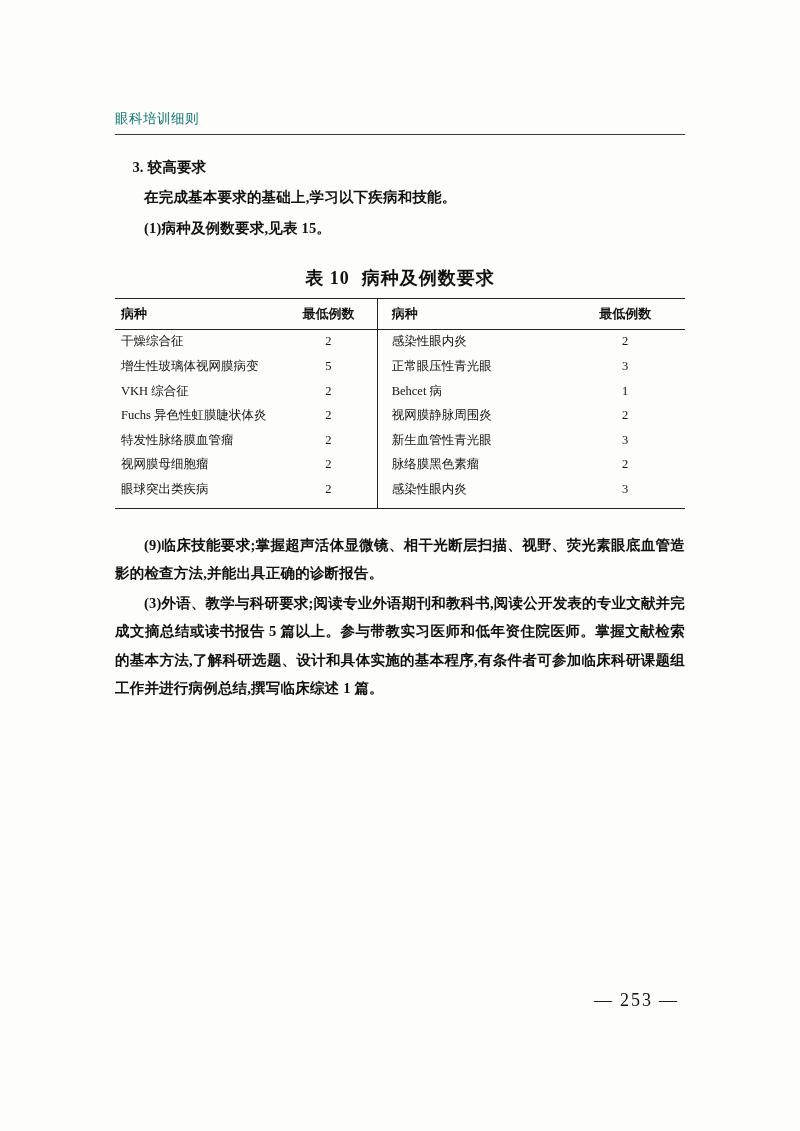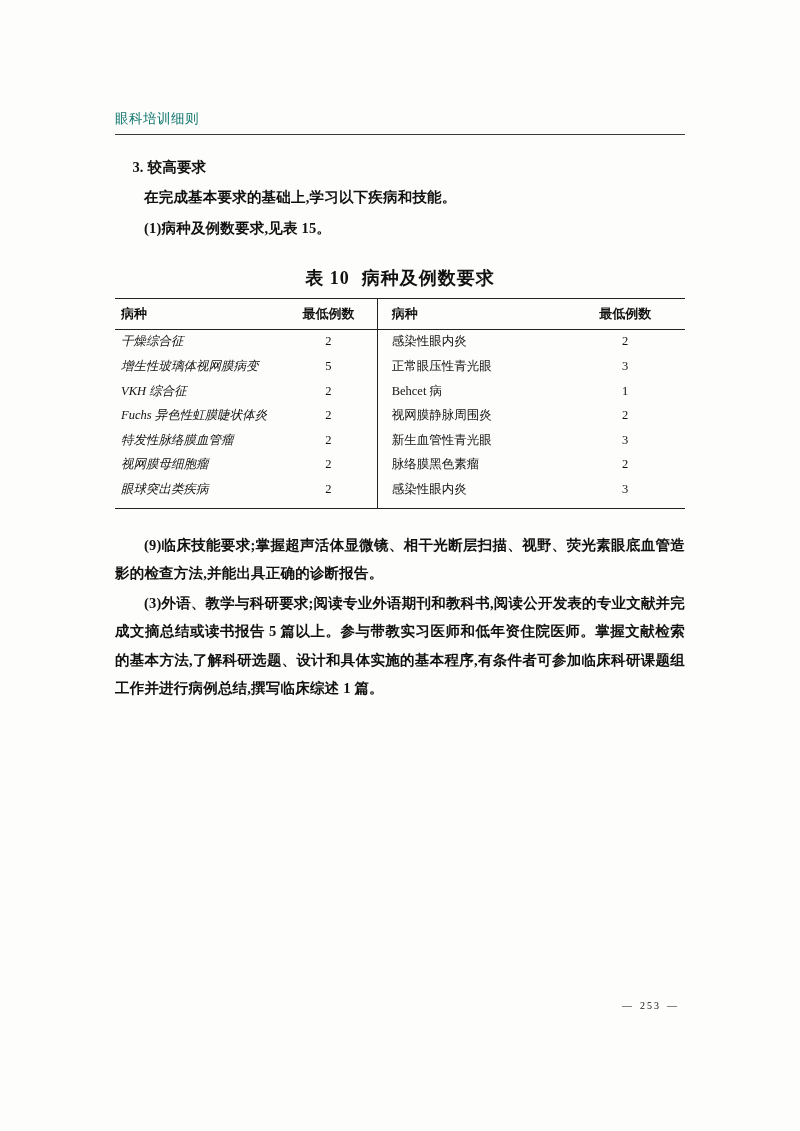--- a/index.html
+++ b/index.html
@@ -85,36 +85,36 @@
   table.dual tbody td {
     padding: 4.5px 4px;
     font-size: 12.5px;
     line-height: 1.25;
     white-space: nowrap;
   }
   table.dual tbody tr:last-child td {
     border-bottom: 1.6px solid #222;
     padding-bottom: 10px;
   }
-  .c-name { text-align: left; padding-left: 6px !important; width: 29%; font-style: italic; }
+  .c-name { text-align: left; padding-left: 6px !important; width: 29%; }
   .c-num  { text-align: center; width: 17%; }
   .c-name2 { text-align: left; padding-left: 14px !important; width: 33%; border-left: 0.9px solid #222; }
   .c-num2 { text-align: center; width: 21%; }
   .th-name { text-align: left; padding-left: 6px !important; }
   .th-num { text-align: center; }
   .th-name2 { text-align: left; padding-left: 14px !important; border-left: 0.9px solid #222; }
   .th-num2 { text-align: center; }
   
   .after-table { margin-top: 22px; }
   
   .footer {
     position: absolute;
     right: 115px;
     bottom: 120px;
-    font-size: 10px;
+    font-size: 18px;
     color: #111;
     letter-spacing: 2px;
   }
   .footer .dash { padding: 0 6px; }
 </style>
 </head>
 <body>
 
 <div class="page">
 

